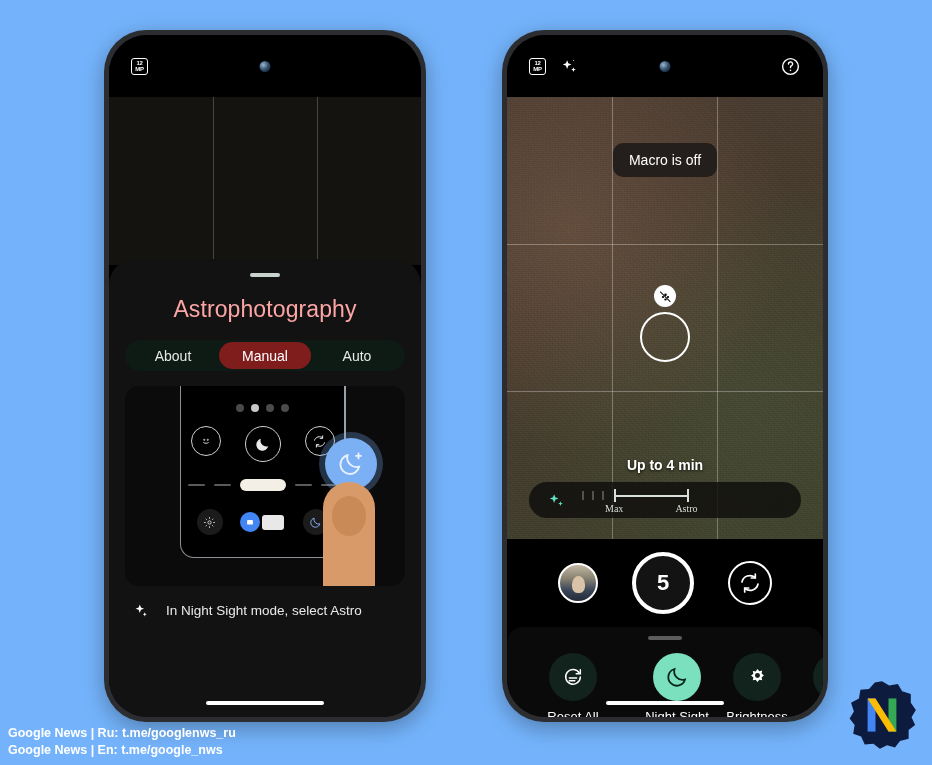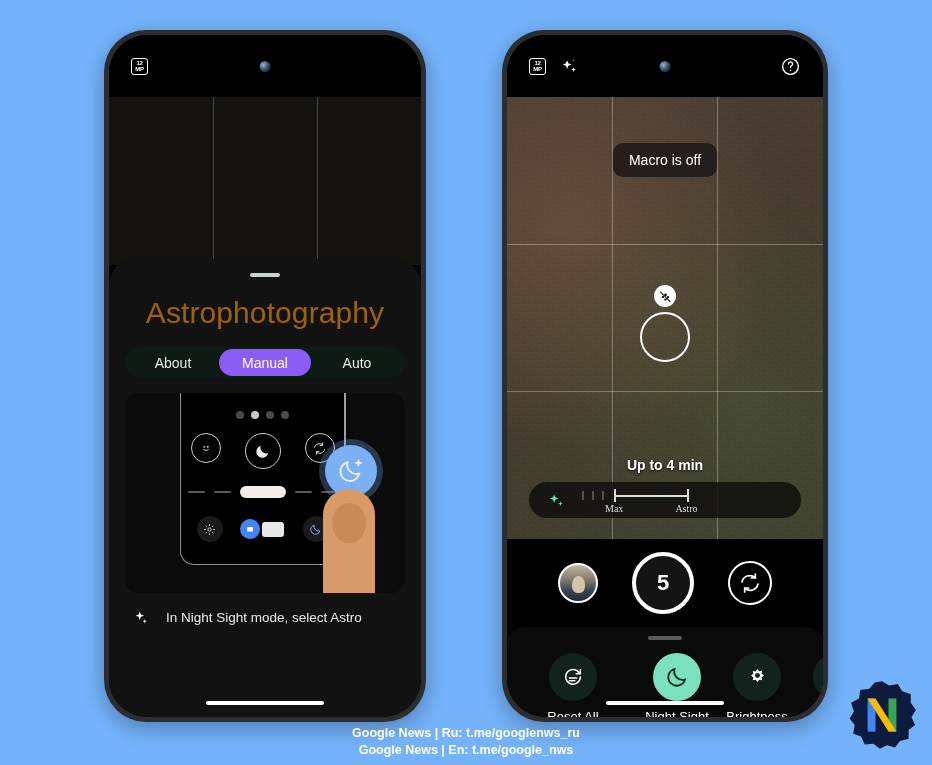--- a/index.html
+++ b/index.html
@@ -106,22 +106,22 @@
     z-index: 20;
   }
   .sheet-handle {
     width: 30px; height: 4px;
     border-radius: 3px;
     background: #c9d3cd;
     margin: 14px auto 0;
   }
   .sheet-title {
     text-align: center;
-    color: #a16207;
-    font-size: 30px;
+    color: #fca5a5;
+    font-size: 23px;
     font-weight: 400;
     margin-top: 19px;
     letter-spacing: 0.1px;
   }
   .tabbar {
     margin-top: 17px;
     height: 31px;
     background: #0e1a14;
     border-radius: 17px;
     display: flex;
@@ -132,21 +132,21 @@
     flex: 1;
     height: 100%;
     border-radius: 15px;
     display: flex;
     align-items: center;
     justify-content: center;
     color: #e6eae8;
     font-size: 14px;
     cursor: pointer;
   }
-  .tab.active { background: #8b5cf6; color: #ffffff; }
+  .tab.active { background: #7f1d1d; color: #ffffff; }
 
   
   .illus {
     margin-top: 15px;
     height: 200px;
     background: #0b0b0b;
     border-radius: 14px;
     position: relative;
     overflow: hidden;
   }
@@ -463,23 +463,22 @@
     width: 1px;
     height: 44px;
     background: #3a3a3a;
     align-self: flex-start;
     margin-top: 3px;
   }
 
   
   .footer {
     position: absolute;
-    left: 0; right: 0;
+    left: 8px; right: 0;
     bottom: 6px;
-    text-align: center;
     color: #ffffff;
     font-size: 12.5px;
     line-height: 17px;
     font-weight: bold;
     z-index: 5;
   }
   .logo {
     position: absolute;
     right: 14px; bottom: 14px;
     width: 72px; height: 72px;

